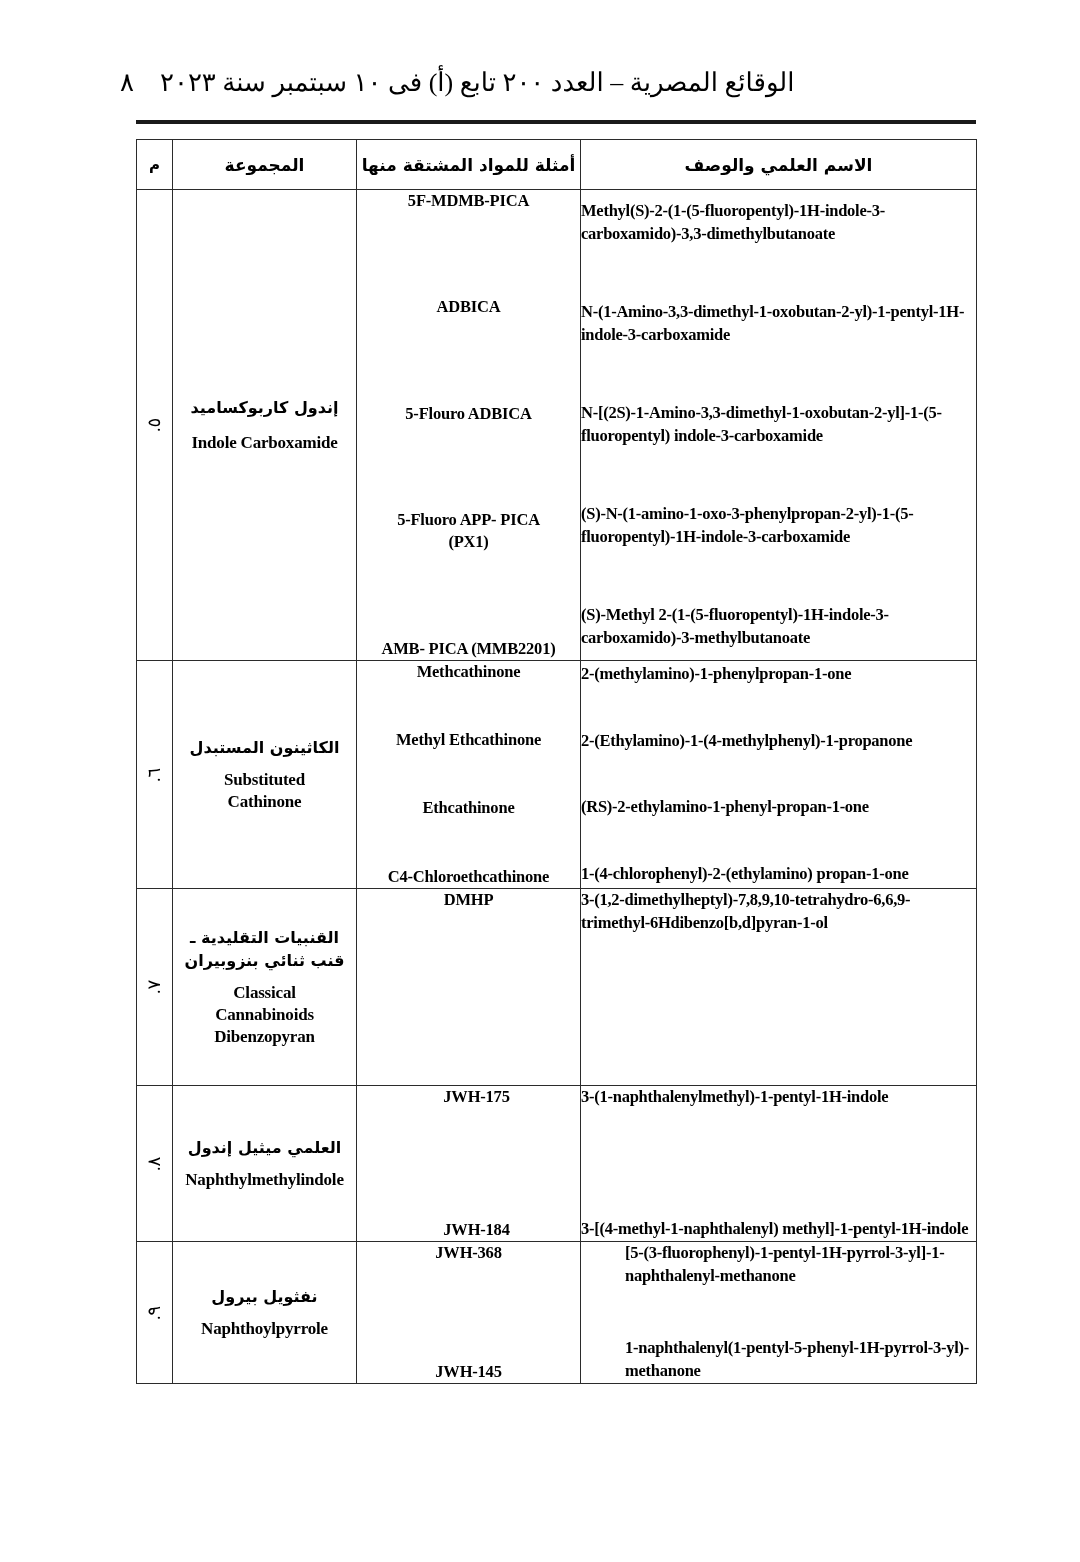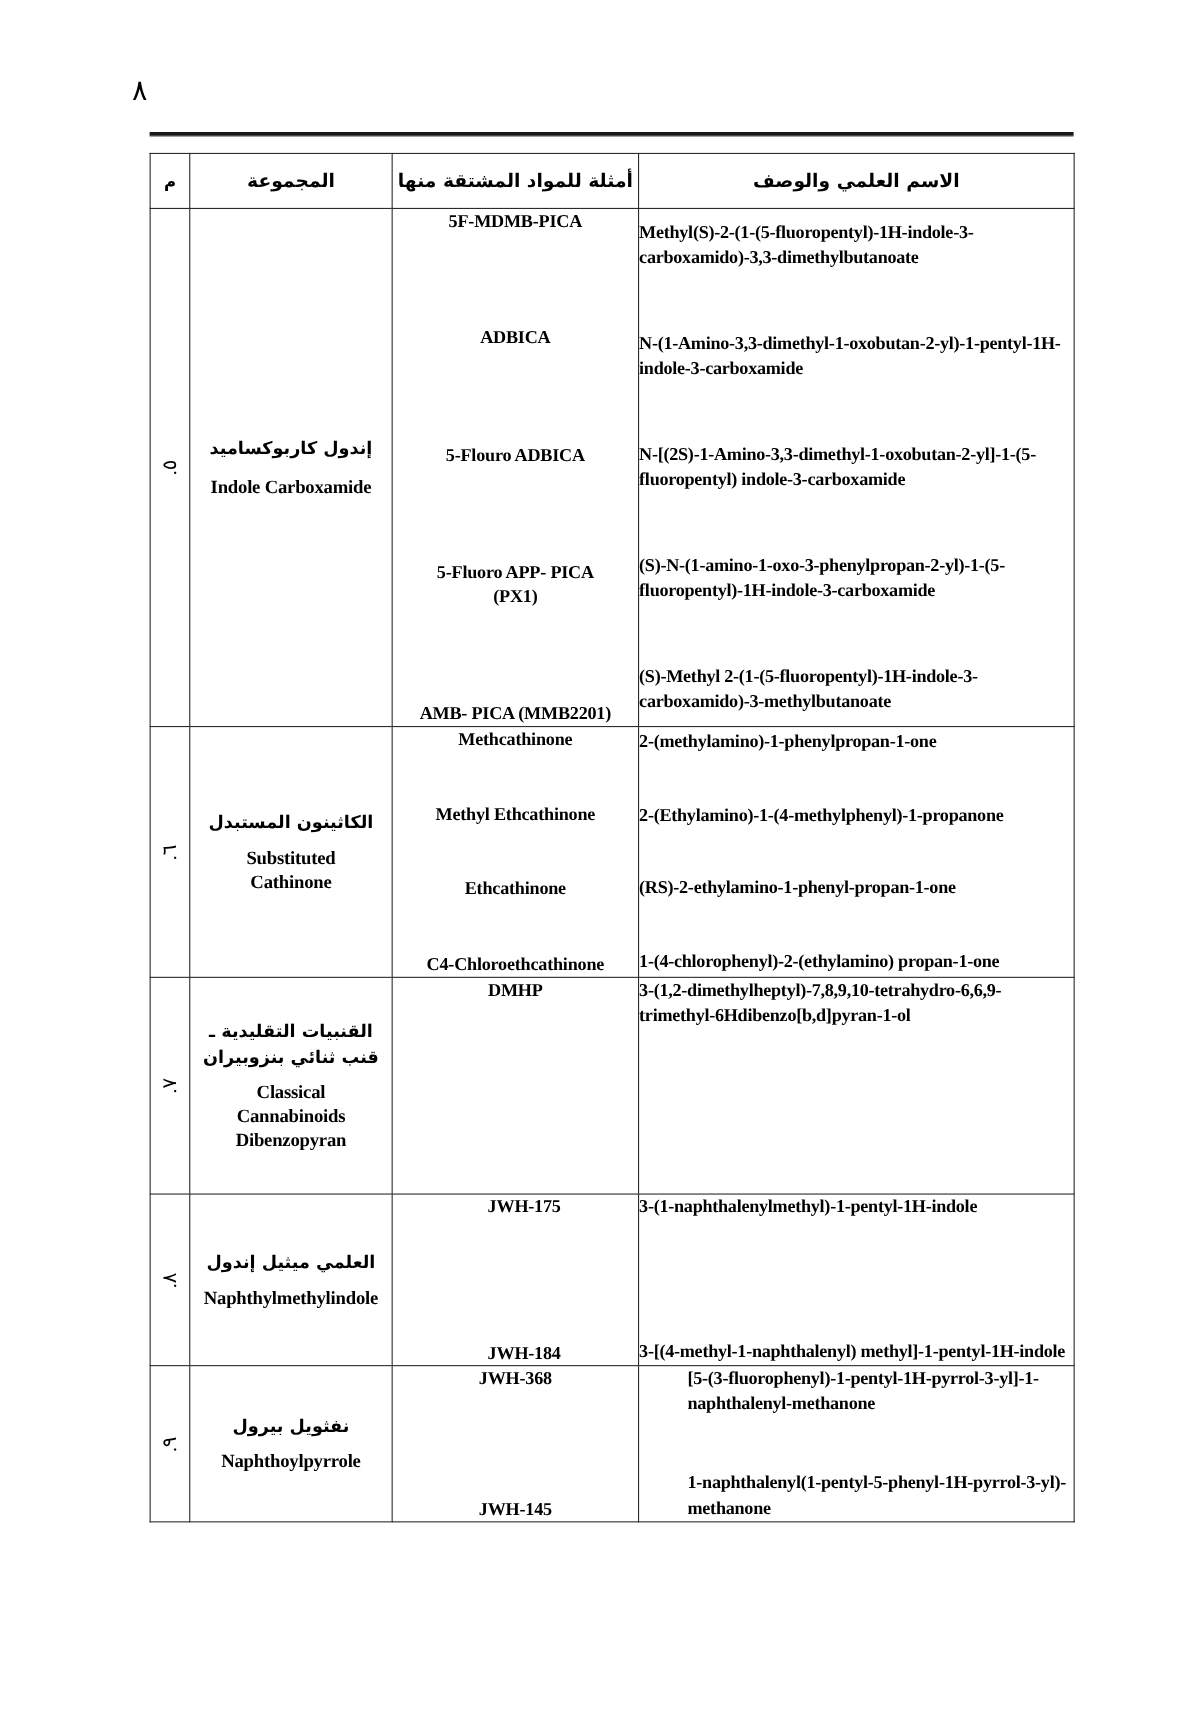--- a/index.html
+++ b/index.html
@@ -155,20 +155,21 @@
   tr.row-9 > td { height: 141px; }
 
   .sci-stack-5 > div { padding: 10px 0; }
   .sci-stack-6 > div { padding: 2px 0; }
 </style>
 </head>
 <body>
 
 <div class="page-header">
   <span class="page-number">٨</span>
+  <span class="header-title">الوقائع المصرية – العدد ٢٠٠ تابع (أ) فى ١٠ سبتمبر سنة ٢٠٢٣</span>
 </div>
 <div class="header-rule"></div>
 
 <table class="subst-table">
   <colgroup>
     <col class="c-sci">
       <col class="c-deriv">
       <col class="c-group">
       <col class="c-num">
   </colgroup>

